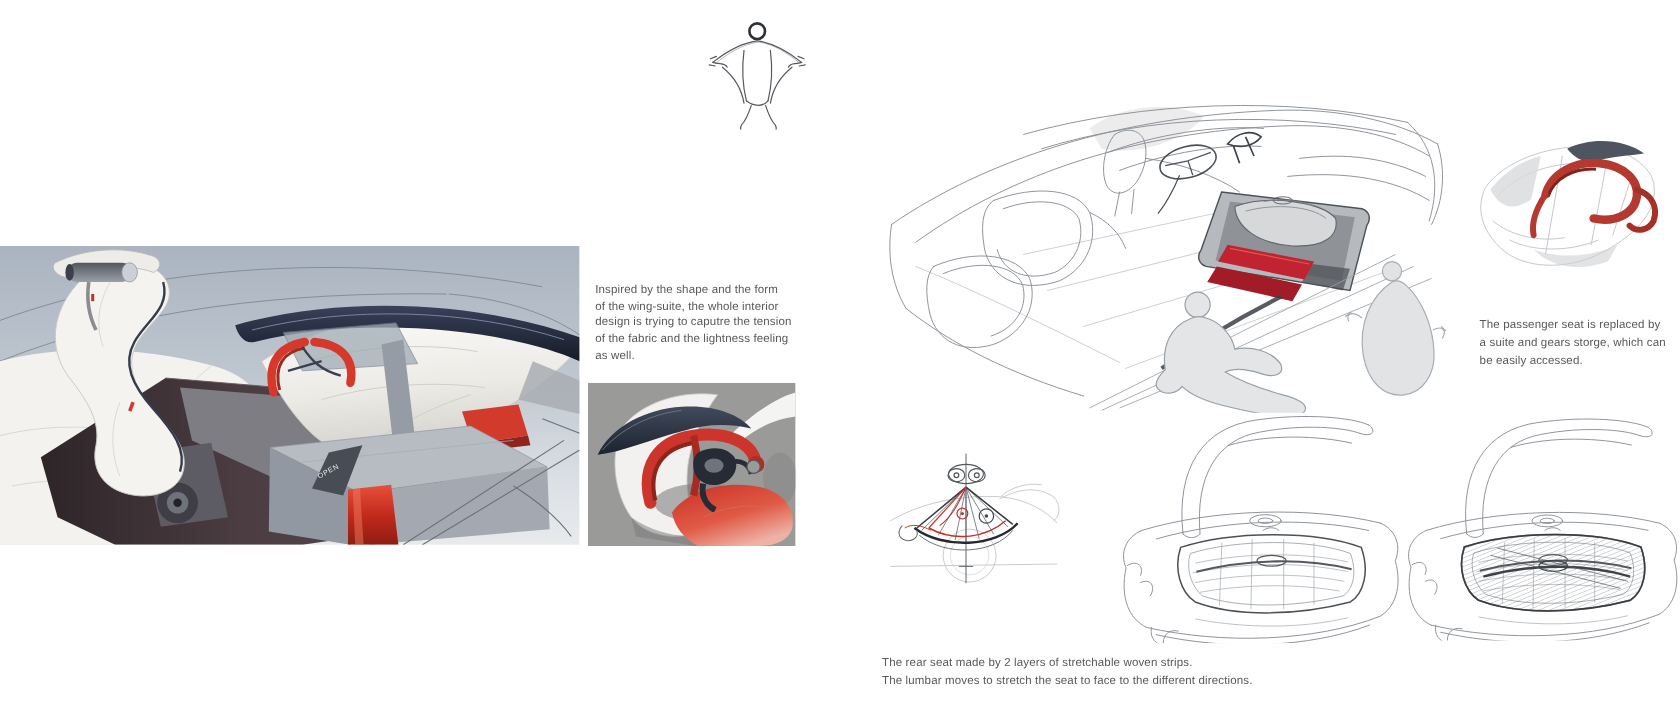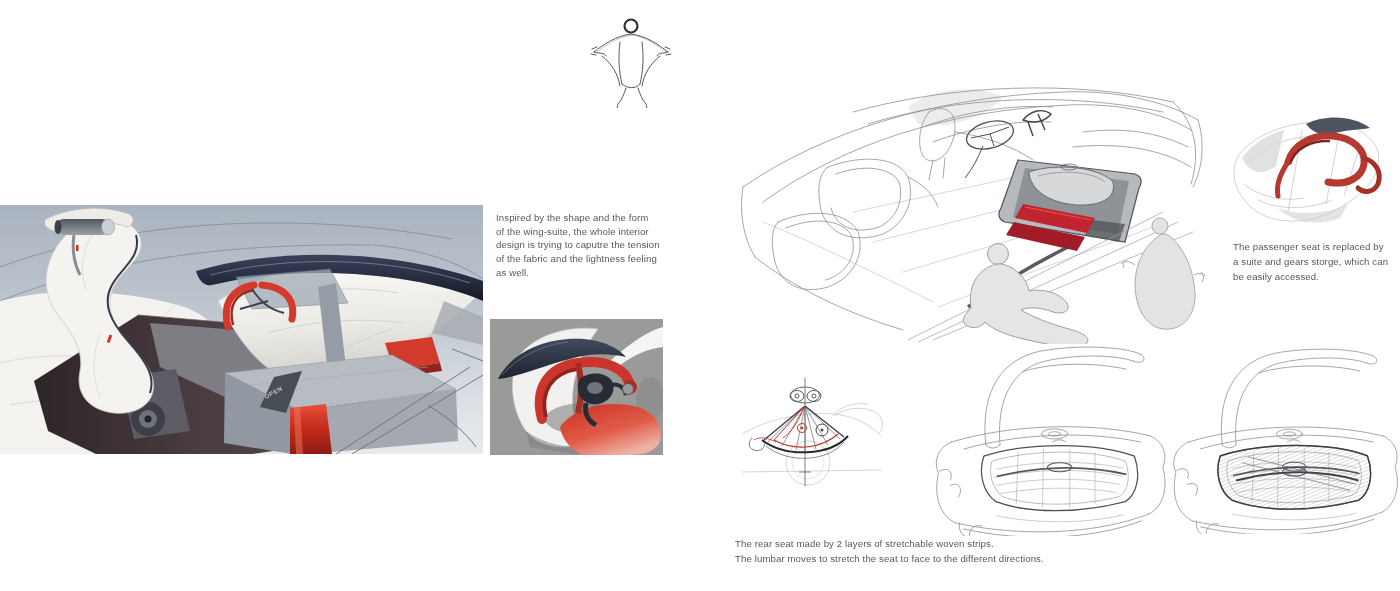--- a/index.html
+++ b/index.html
@@ -1,21 +1,21 @@
 <!DOCTYPE html>
 <html><head>
 <meta charset="utf-8">
 <style>
   html,body{margin:0;padding:0;}
   .page{position:relative;width:1400px;height:591px;background:#ffffff;overflow:hidden;
         font-family:"Liberation Sans",sans-serif;}
   .figure{position:absolute;}
   .figure svg{display:block;}
   .caption{position:absolute;color:#57585a;font-size:9.6px;letter-spacing:.12px;
-           white-space:pre-line;}
+           white-space:pre-line;margin-top:24px;}
   .caption.intro{line-height:13.7px;}
   .caption.passenger{line-height:15px;}
   .caption.rear{line-height:15.2px;}
   .sk{fill:none;stroke:#8b9097;stroke-width:.8;stroke-linecap:round;}
   .skd{fill:none;stroke:#4c5156;stroke-width:1.25;stroke-linecap:round;}
   .skl{fill:none;stroke:#b8bcc1;stroke-width:.6;stroke-linecap:round;}
 </style>
 </head>
 <body>
 
@@ -381,16 +381,16 @@
   <div class="figure" style="left:1163px;top:340px">
     <svg width="237" height="200" viewBox="0 0 240 190">
       <use href="#trunk-base" width="240" height="190"></use>
       <path d="M58,111 C101,97 170,97 207,111 C214,131 209,149 198,156 C152,168 102,168 70,156 C58,148 52,129 58,111 Z" fill="url(#hatchP)" opacity=".75" stroke="#33373c" stroke-width="1.5"></path>
       <path d="M74,136 C118,124 164,126 198,136" fill="none" stroke="#3f4348" stroke-width="2"></path>
       <path d="M80,118 L190,146 M86,112 L196,140" fill="none" stroke="#55595e" stroke-width=".6"></path>
       <ellipse cx="133" cy="127" rx="12" ry="4.5" fill="none" stroke="#3f4348" stroke-width="1"></ellipse>
     </svg>
   </div>
 
-  <div class="caption rear" style="left:735px;top:536px;width:360px">The rear seat made by 2 layers of stretchable woven strips.
+  <div class="caption rear" style="left:735px;top:521px;width:360px">The rear seat made by 2 layers of stretchable woven strips.
 The lumbar moves to stretch the seat to face to the different directions.</div>
 
 </div>
 
 </body></html>

